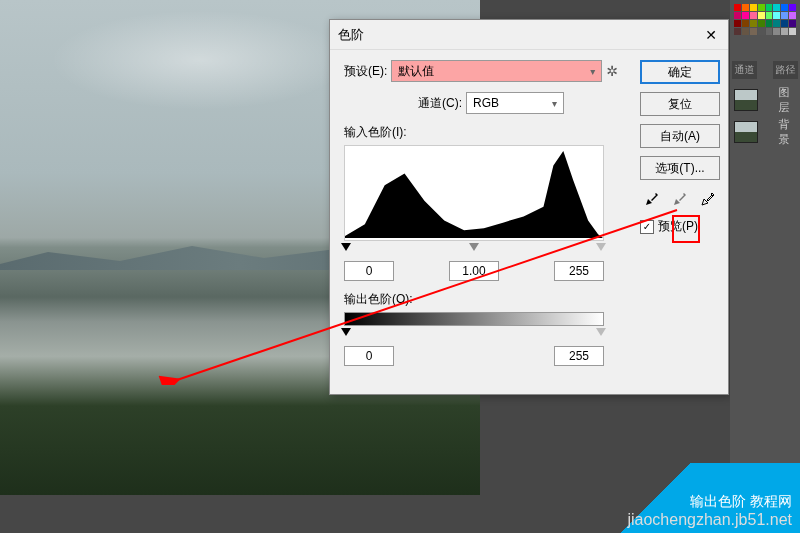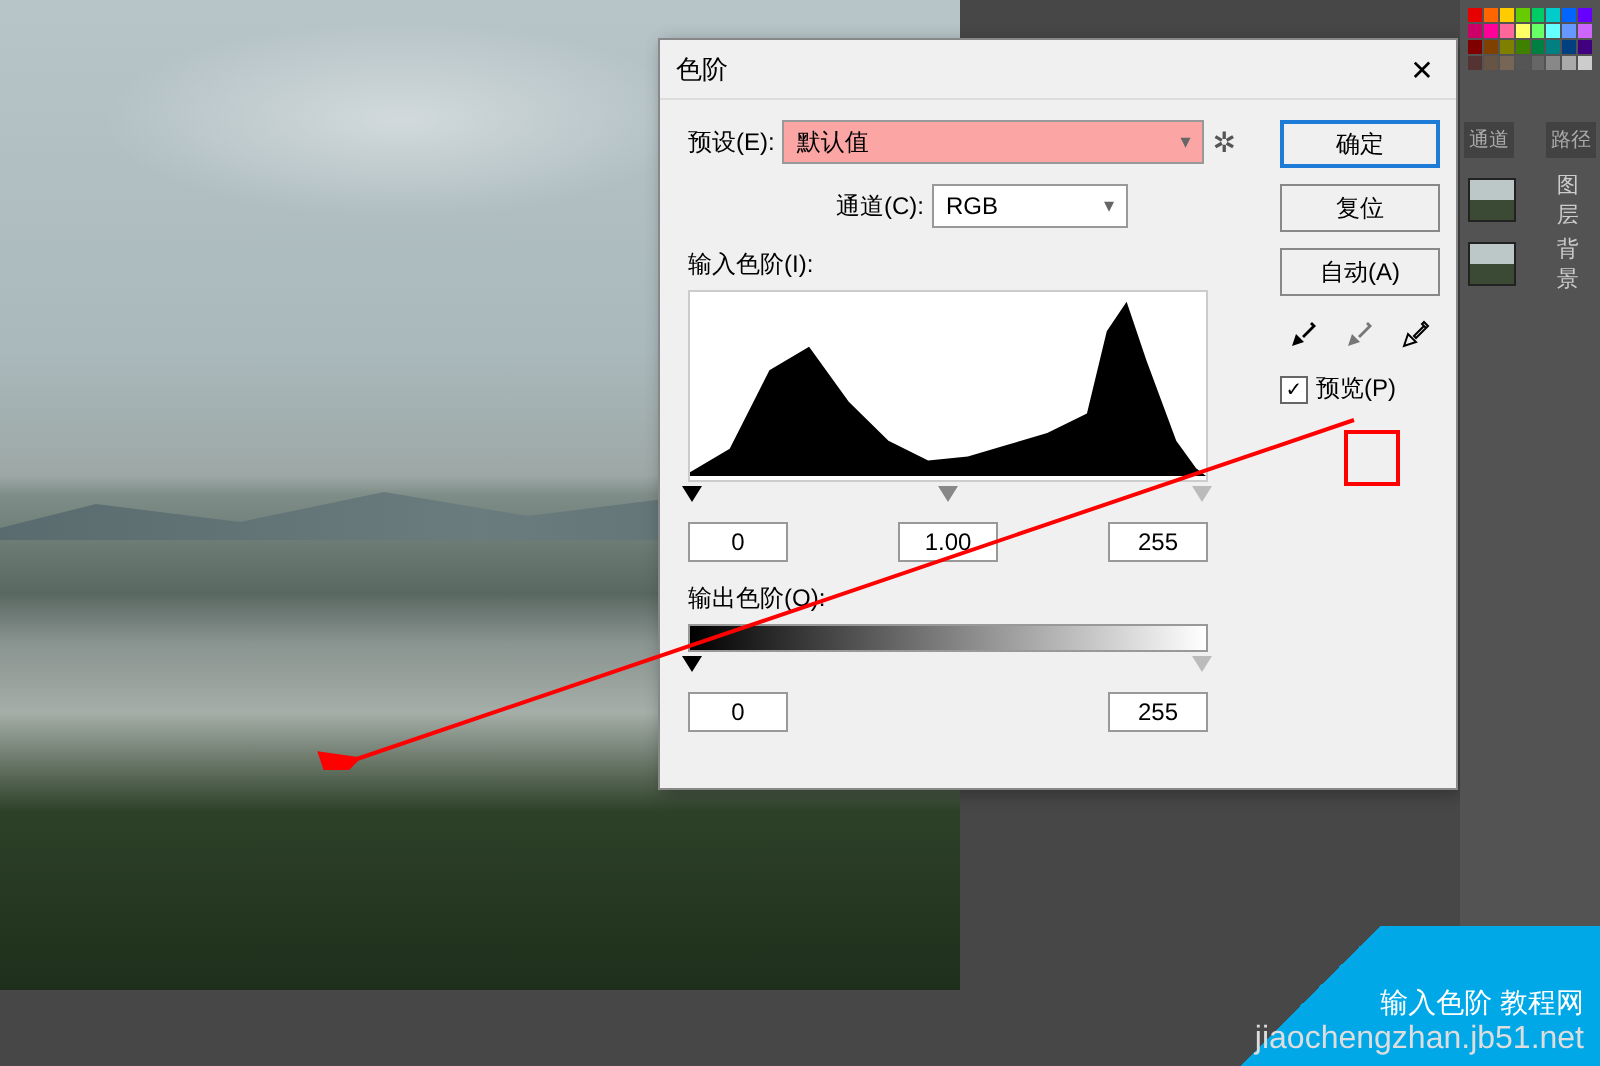--- a/index.html
+++ b/index.html
@@ -183,20 +183,21 @@
         <div class="inputs-row">
           <input class="num-field" value="0" style="">
           <span></span>
           <input class="num-field" value="255" style="">
         </div>
       </div>
       <div class="dlg-right">
         <div class="btn ok">确定</div>
         <div class="btn">复位</div>
         <div class="btn">自动(A)</div>
+        <div class="btn">选项(T)...</div>
         <div class="eyedroppers">
           <span class="dropper">
             <svg viewBox="0 0 16 16">
                 <path d="M2 14 L4 8 L8 12 Z M7 9 L12 4 L13 5 L8 10 Z M12 2 L14 4 L13 5 L11 3 Z" fill="#000"></path>
               </svg>
           </span>
           <span class="dropper">
             <svg viewBox="0 0 16 16">
                 <path d="M2 14 L4 8 L8 12 Z M7 9 L12 4 L13 5 L8 10 Z M12 2 L14 4 L13 5 L11 3 Z" fill="#777"></path>
               </svg>
@@ -274,16 +275,16 @@
     </div>
     <div class="layer-item">
       <div class="layer-thumb"></div>
       <span class="layer-name">背景</span>
     </div>
   </div>
 </div>
 
 <div class="watermark">
   <div class="wm-text">
-    <div>输入色阶 教程网</div>
+    <div>输出色阶 教程网</div>
     <div class="wm-url">jiaochengzhan.jb51.net</div>
   </div>
 </div>
 
 </body></html>

